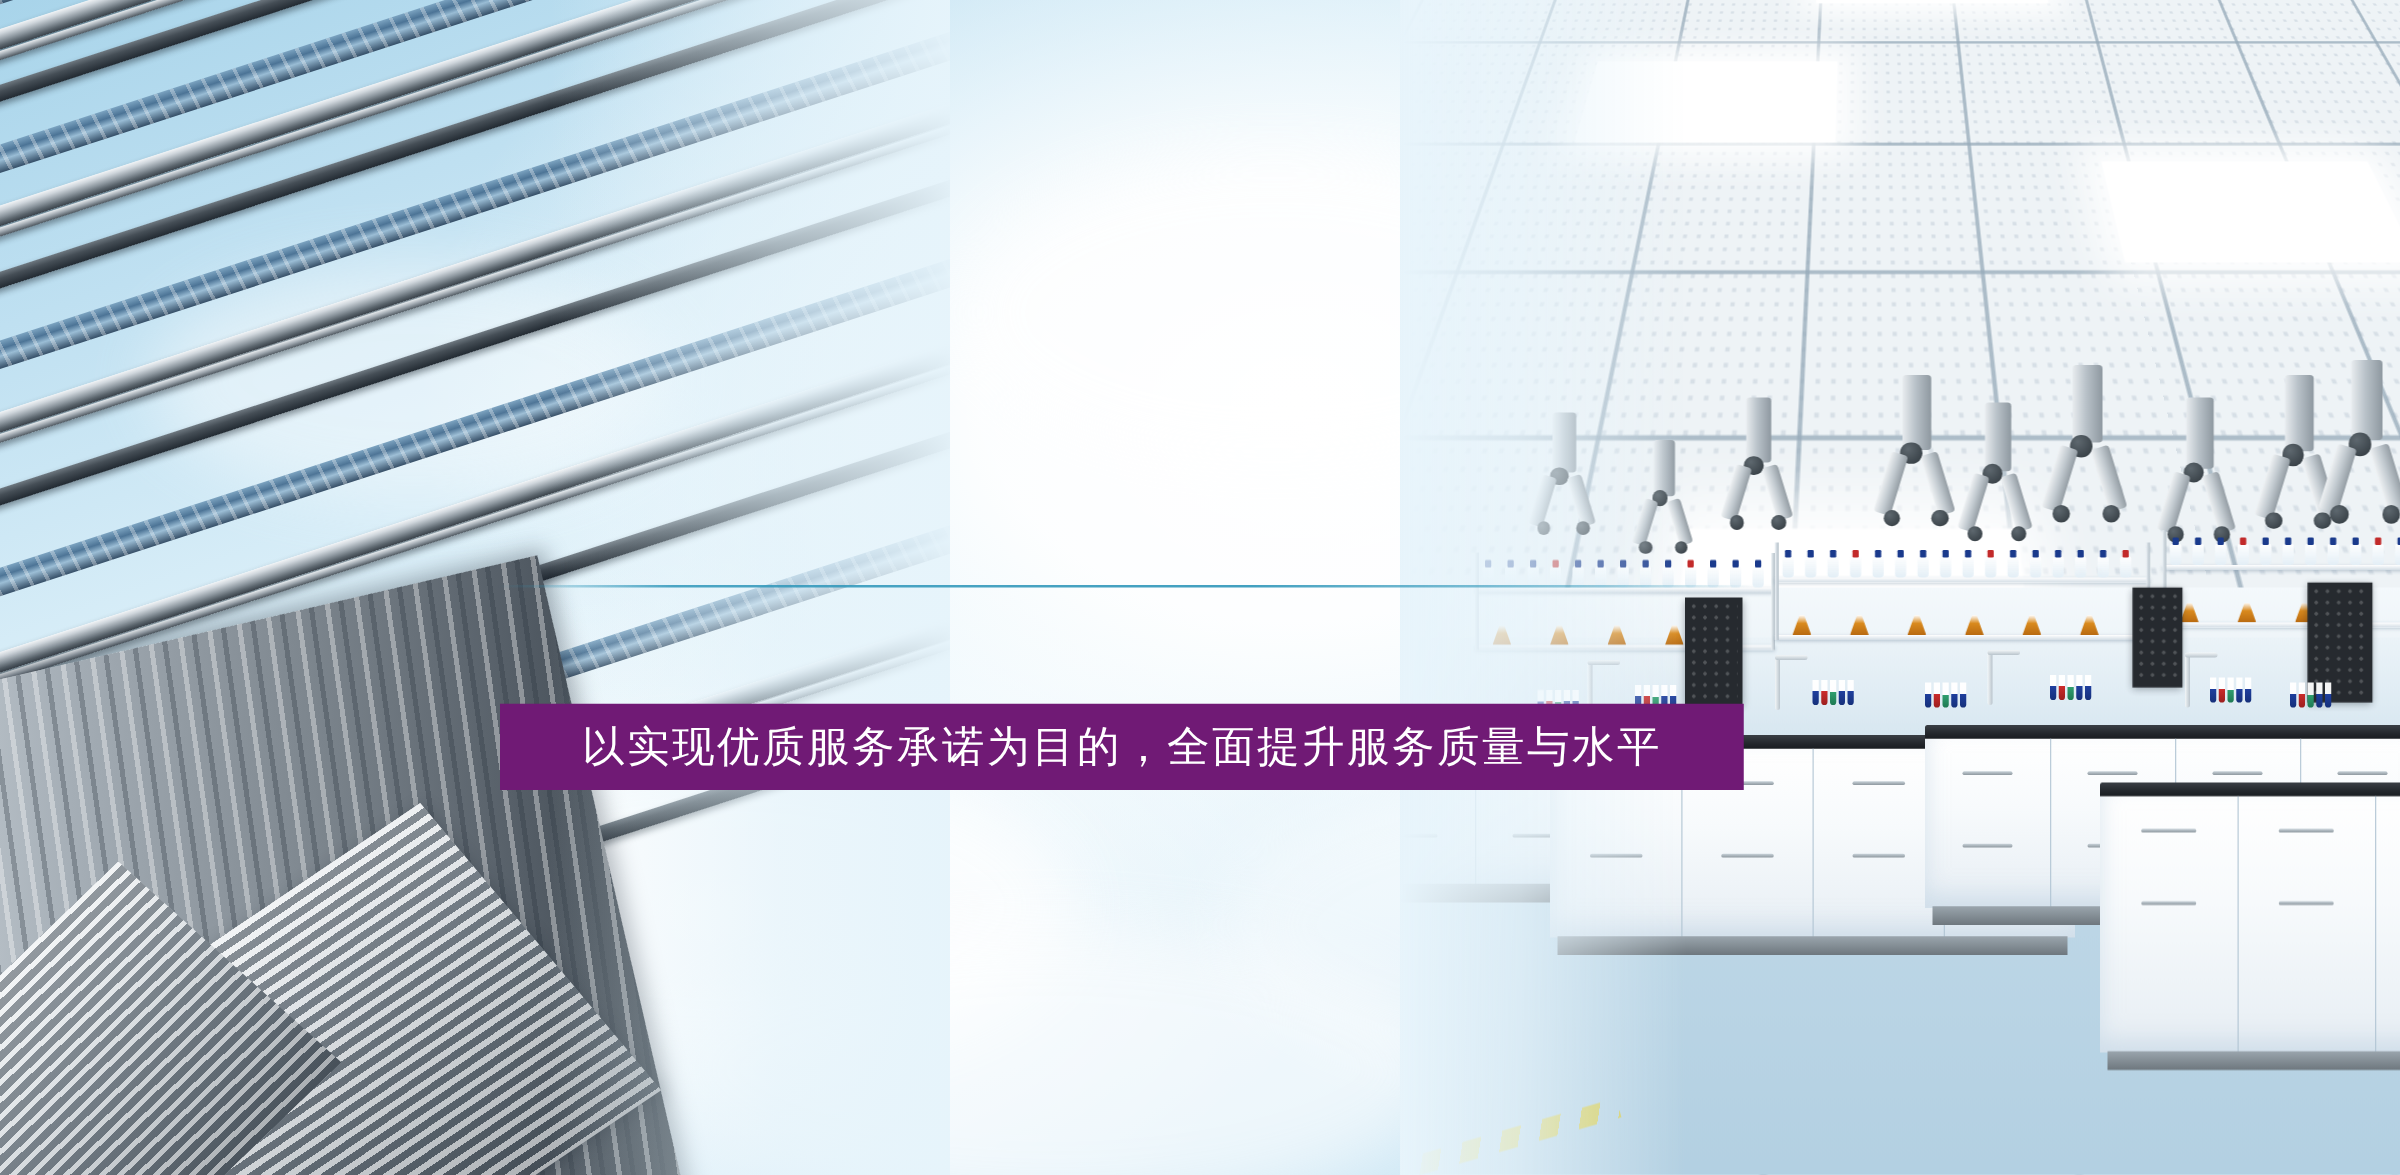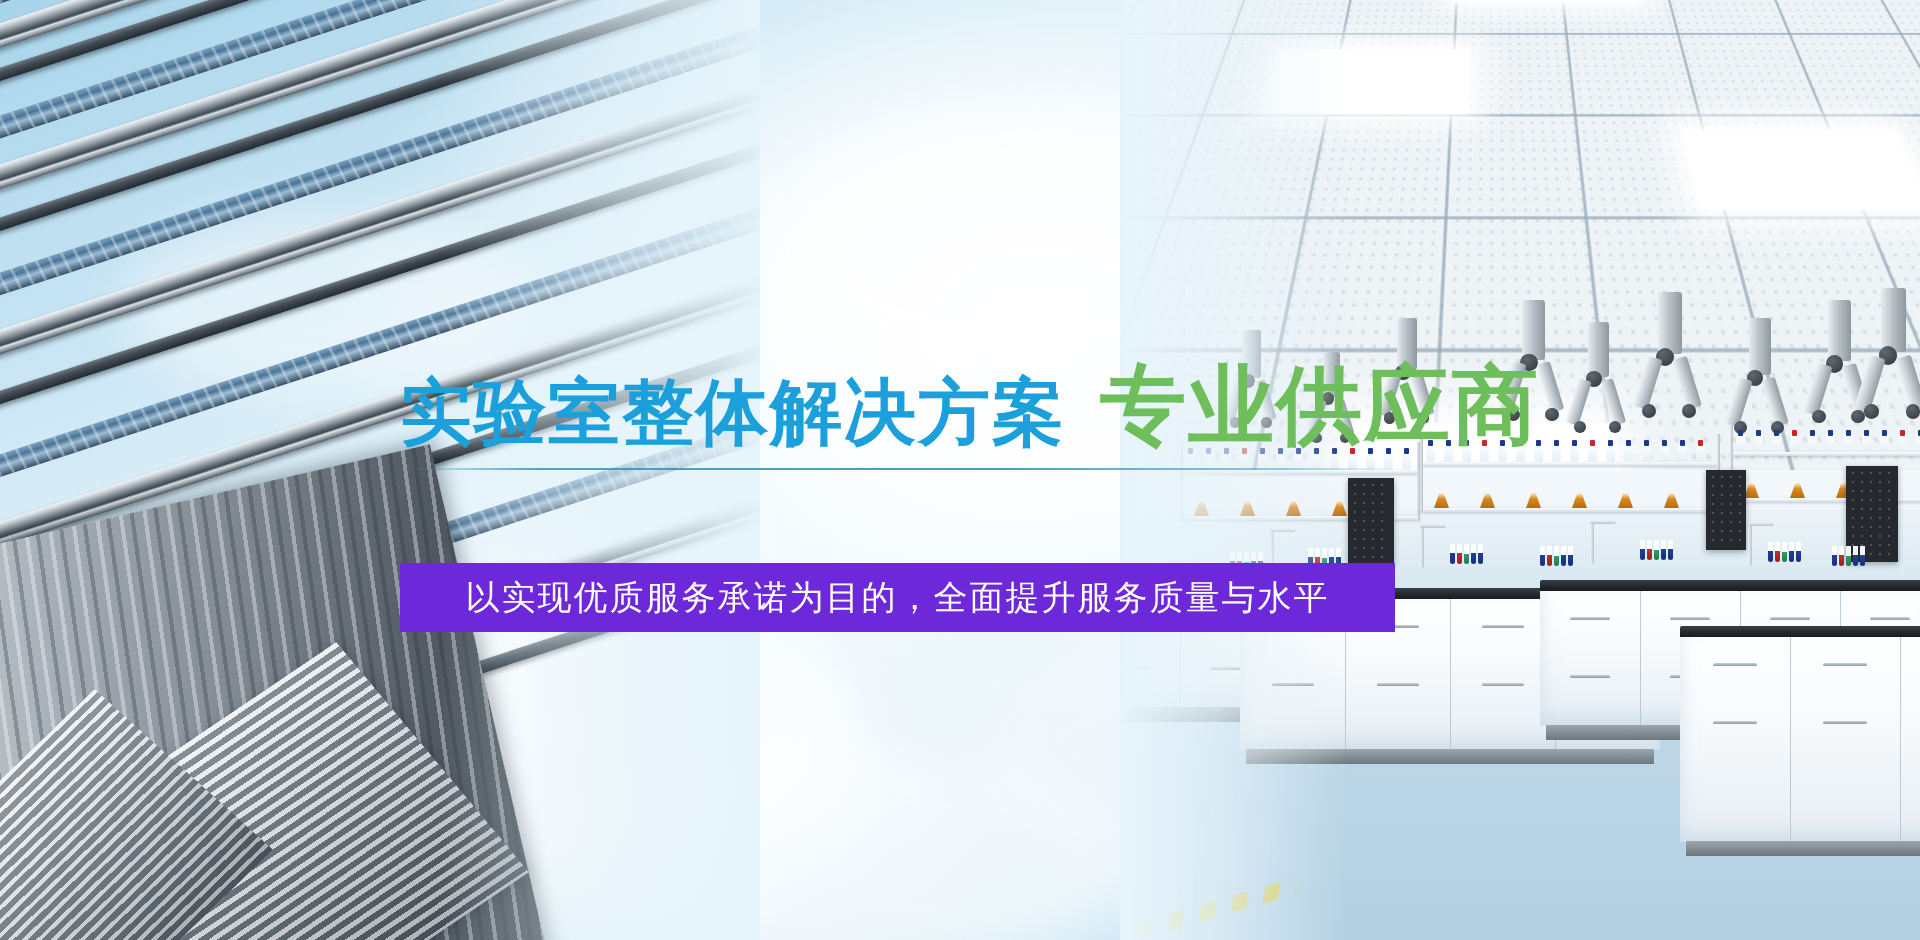--- a/index.html
+++ b/index.html
@@ -554,26 +554,22 @@
             <div class="handle" style="left: 143px; top: 84px; width: 44px;"></div>
           </div>
           <div class="kick" style=""></div>
         </div>
       </div>
     <div class="lab-fade"></div>
   </div>
 
   <div class="content">
 
-    <div class="headline">
-      <span class="cn-blue" style="color: rgb(28, 160, 220);">实验室整体解决方案</span>
-      <span class="cn-green" style="color: rgb(110, 190, 91);">专业供应商</span>
-    </div>
 
     <div class="divider"></div>
 
 
-    <div class="cta-bar" style="background: #6d28d9;">
+    <div class="cta-bar" style="background: #701a75;">
       <span class="cta-text" style="color: rgb(255, 255, 255);">以实现优质服务承诺为目的，全面提升服务质量与水平</span>
     </div>
 
   </div>
 </div>
 
 </body></html>

